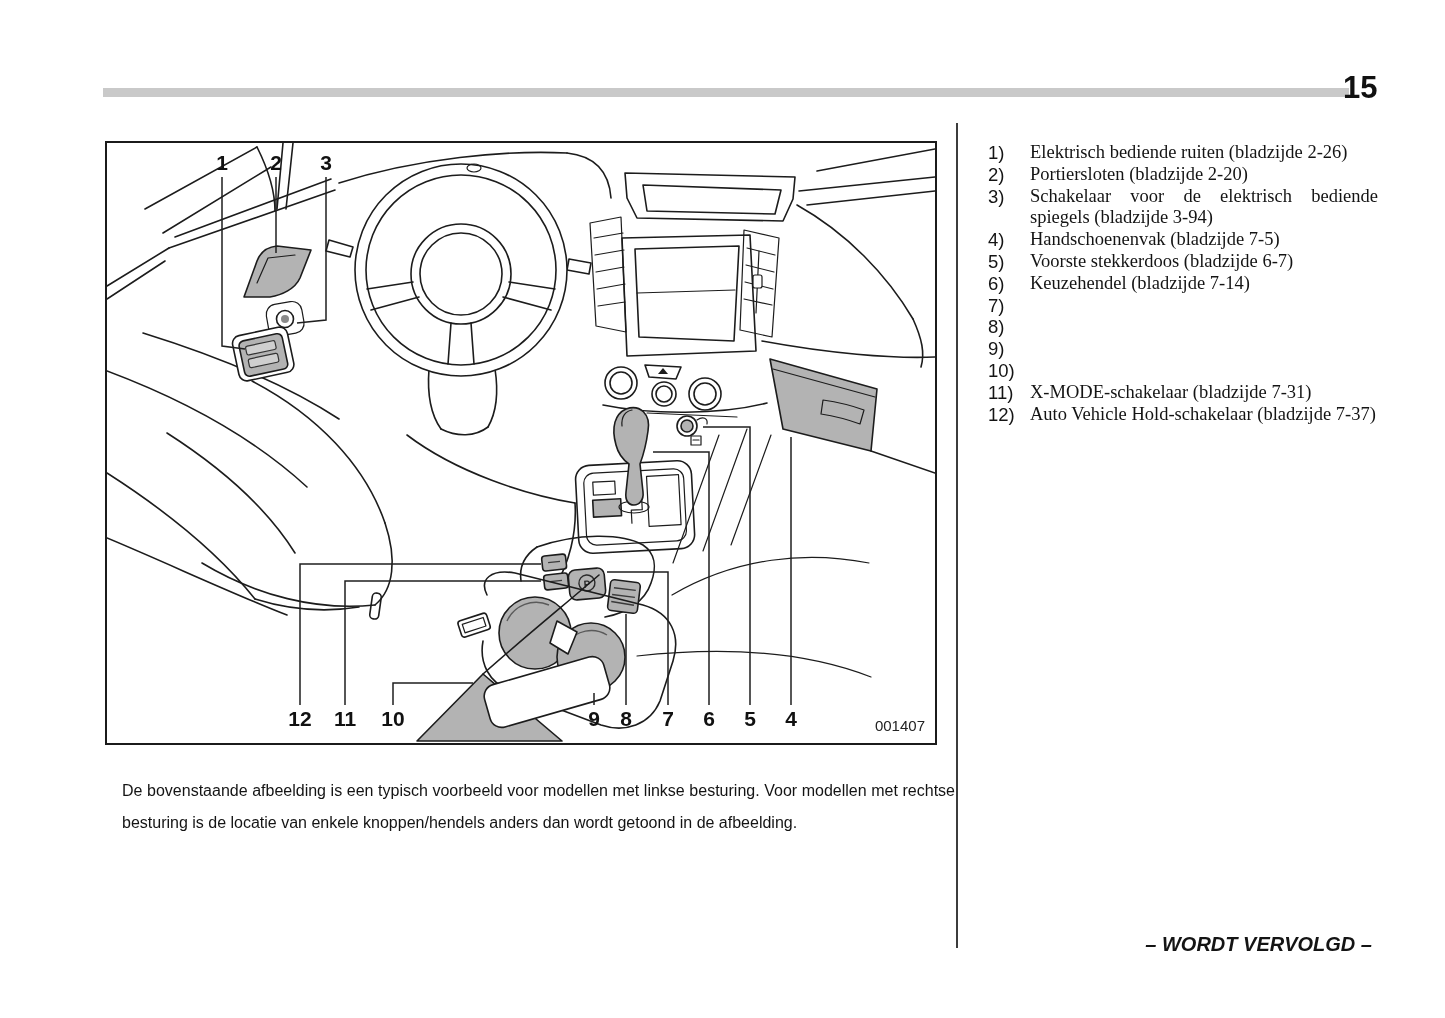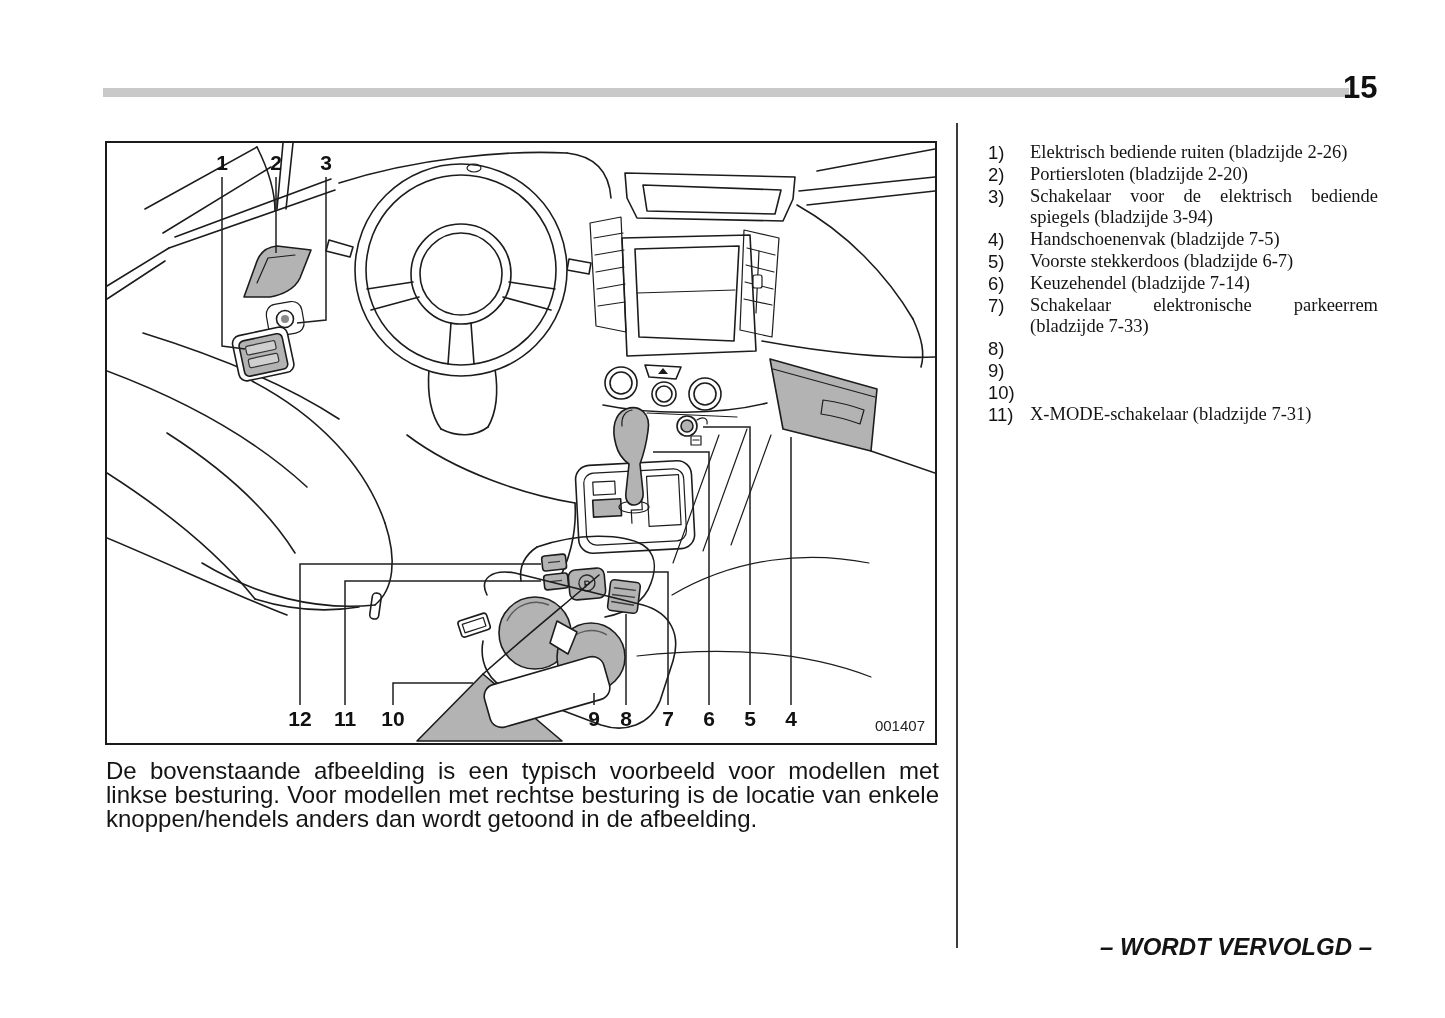--- a/index.html
+++ b/index.html
@@ -5,27 +5,27 @@
   html,body{margin:0;padding:0;}
   body{
     width:1445px;height:1018px;position:relative;background:#ffffff;
     font-family:"Liberation Sans","DejaVu Sans",sans-serif;color:#1a1a1a;
     overflow:hidden;
   }
   .topbar{position:absolute;left:103px;top:88px;width:1246px;height:9px;background:#c9c9c9;}
   .page-number{position:absolute;left:1343px;top:70px;width:120px;font-size:31px;font-weight:bold;color:#111;}
   .figure-box{position:absolute;left:105px;top:141px;width:832px;height:604px;border:2px solid #1b1b1b;box-sizing:border-box;background:#fff;}
   .figure-box svg{display:block;width:100%;height:100%;}
-  .caption{position:absolute;left:106px;top:759px;width:833px;font-size:24px;line-height:24px;text-align:justify;color:#141414;margin:0;}
+  .caption{position:absolute;left:106px;top:759px;width:833px;font-size:16px;line-height:32px;text-align:justify;color:#141414;margin:16px;}
   .vdivider{position:absolute;left:956px;top:123px;width:2px;height:825px;background:#3c3c3c;}
   .legend{position:absolute;left:988px;top:142px;width:390px;font-size:18.5px;line-height:21.8px;color:#141414;}
   .lg-row{display:flex;align-items:flex-start;}
   .lg-num{flex:0 0 42px;width:42px;}
   .lg-text{flex:1;text-align:justify;font-family:Liberation Serif, serif;}
-  .continued{position:absolute;left:960px;top:933px;width:412px;text-align:right;font-size:24px;font-weight:bold;font-style:italic;color:#141414;}
+  .continued{position:absolute;left:960px;top:933px;width:412px;text-align:right;font-size:20px;font-weight:bold;font-style:italic;color:#141414;}
   .ln{fill:none;stroke:#1c1c1c;stroke-width:1.6;stroke-linecap:round;stroke-linejoin:round;}
   .thin{stroke-width:1.2;}
   .gray{fill:#b3b3b3;stroke:#1c1c1c;stroke-width:1.6;stroke-linejoin:round;}
   .wht{fill:#ffffff;stroke:#1c1c1c;stroke-width:1.6;stroke-linejoin:round;}
   .leader{fill:none;stroke:#1f1f1f;stroke-width:1.5;}
   .callout{font-family:"Liberation Sans","DejaVu Sans",sans-serif;font-size:21px;font-weight:bold;fill:#111;text-anchor:middle;}
   .figcode{font-family:"Liberation Sans","DejaVu Sans",sans-serif;font-size:15px;fill:#222;text-anchor:end;}
   .inshade{fill:none;stroke:#5a5a5a;stroke-width:1.4;}
 </style>
 </head>
@@ -278,30 +278,33 @@
   <div class="lg-row">
       <span class="lg-num">5)</span>
       <span class="lg-text">Voorste stekkerdoos (bladzijde 6-7)</span>
     </div>
   <div class="lg-row">
       <span class="lg-num">6)</span>
       <span class="lg-text">Keuzehendel (bladzijde 7-14)</span>
     </div>
   <div class="lg-row">
       <span class="lg-num">7)</span>
-      <span class="lg-text">Schakelaar elektronische parkeerrem (bladzijde 7-33)</span>
     </div>
   <div class="lg-row">
       <span class="lg-num">8)</span>
     </div>
   <div class="lg-row">
       <span class="lg-num">9)</span>
     </div>
   <div class="lg-row">
       <span class="lg-num">10)</span>
     </div>
   <div class="lg-row">
       <span class="lg-num">11)</span>
       <span class="lg-text">X-MODE-schakelaar (bladzijde 7-31)</span>
     </div>
+  <div class="lg-row">
+      <span class="lg-num">12)</span>
+      <span class="lg-text">Auto Vehicle Hold-schakelaar (bladzijde 7-37)</span>
+    </div>
 </div>
 
 <div class="continued">– WORDT VERVOLGD –</div>
 
 </body></html>

